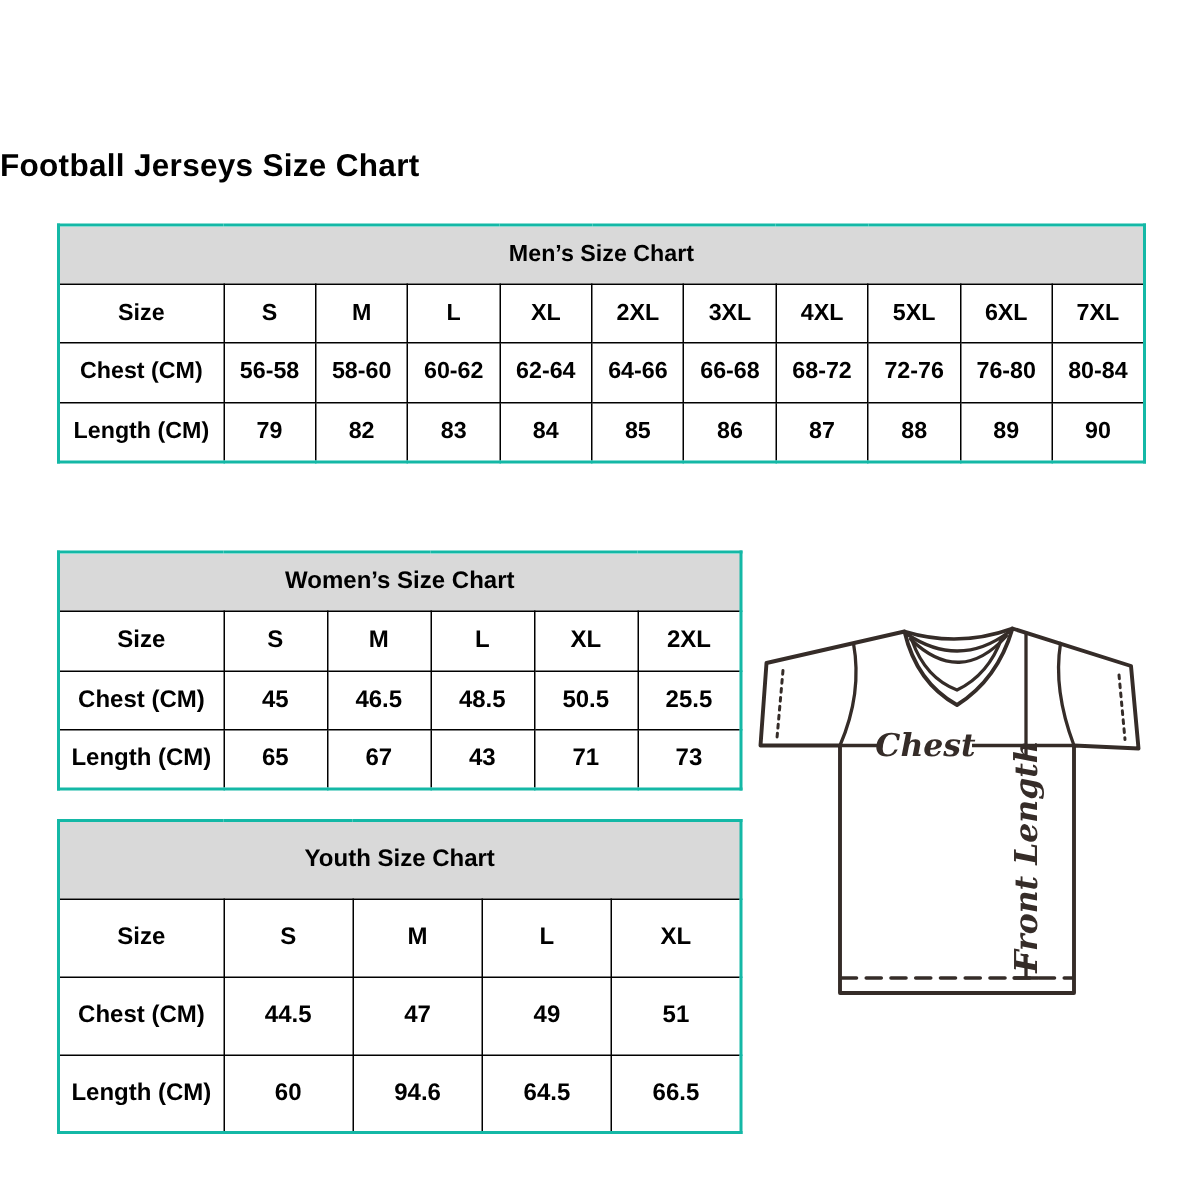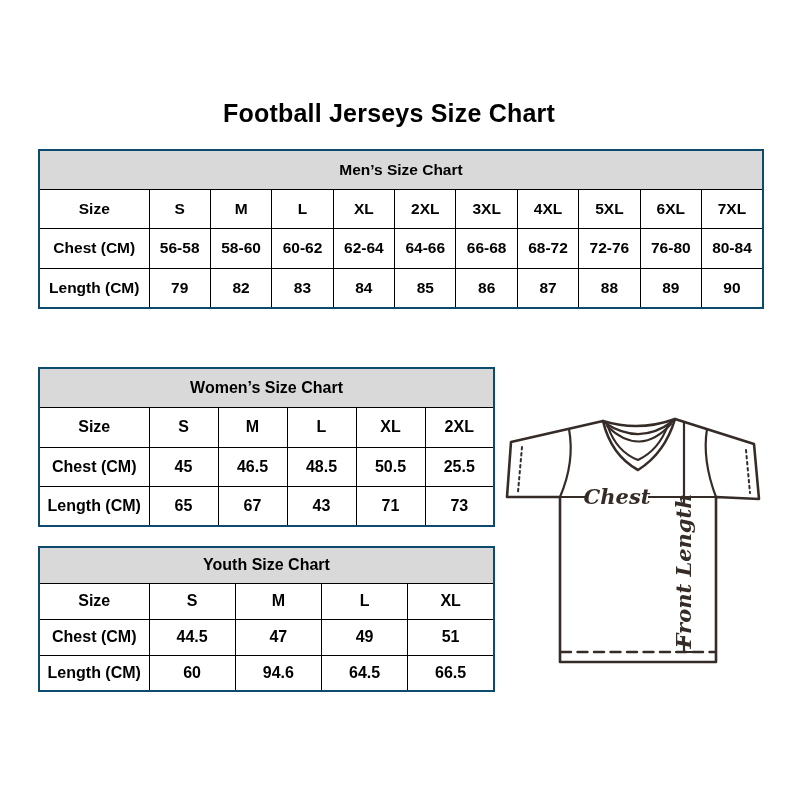--- a/index.html
+++ b/index.html
@@ -1,37 +1,37 @@
 <!DOCTYPE html>
 <html><head>
 <meta charset="utf-8">
 <style>
   html,body{margin:0;padding:0;background:#ffffff;}
   .page{
     position:relative;width:800px;height:800px;background:#ffffff;overflow:hidden;
     font-family:"Liberation Sans", sans-serif;color:#000;
   }
   .page-title{
-    position:absolute;left:0;top:99px;width:778px;text-align:center;
-    font-size:25px;font-weight:bold;letter-spacing:0.2px;
+    position:absolute;left:0;top:99px;width:778px;text-align:left;
+    font-size:21px;font-weight:bold;letter-spacing:0.2px;
   }
   table.t{
     position:absolute;border-collapse:collapse;table-layout:fixed;
-    background:#fff;border:2px solid #0c4a6e;
+    background:#fff;border:2px solid #14b8a6;
   }
   table.t th, table.t td{
     border:1.5px solid #000;text-align:center;vertical-align:middle;
     font-weight:bold;padding:0;overflow:hidden;white-space:nowrap;
   }
   th.band{background:#d9d9d9;font-size:17px;}
   .mens  tr.band-row{height:39px;}
   .mens  tr{height:39.5px;}
   .mens  th, .mens td{font-size:15.5px;}
   .womens tr{height:39.5px;}
-  .youth  tr{height:36px;}
+  .youth  tr{height:52px;}
   .womens th,.womens td,.youth th,.youth td{font-size:16px;}
   .mens{left:38px;top:149px;width:724px;}
   .womens{left:38px;top:367px;width:455px;padding-left:32px;}
   .youth{left:38px;top:546px;width:455px;}
   .diagram{position:absolute;left:505px;top:400px;width:270px;height:290px;}
   .dlabel{
     font-family:"DejaVu Serif", serif;font-style:italic;font-weight:bold;
     font-size:21px;
   }
 </style>

